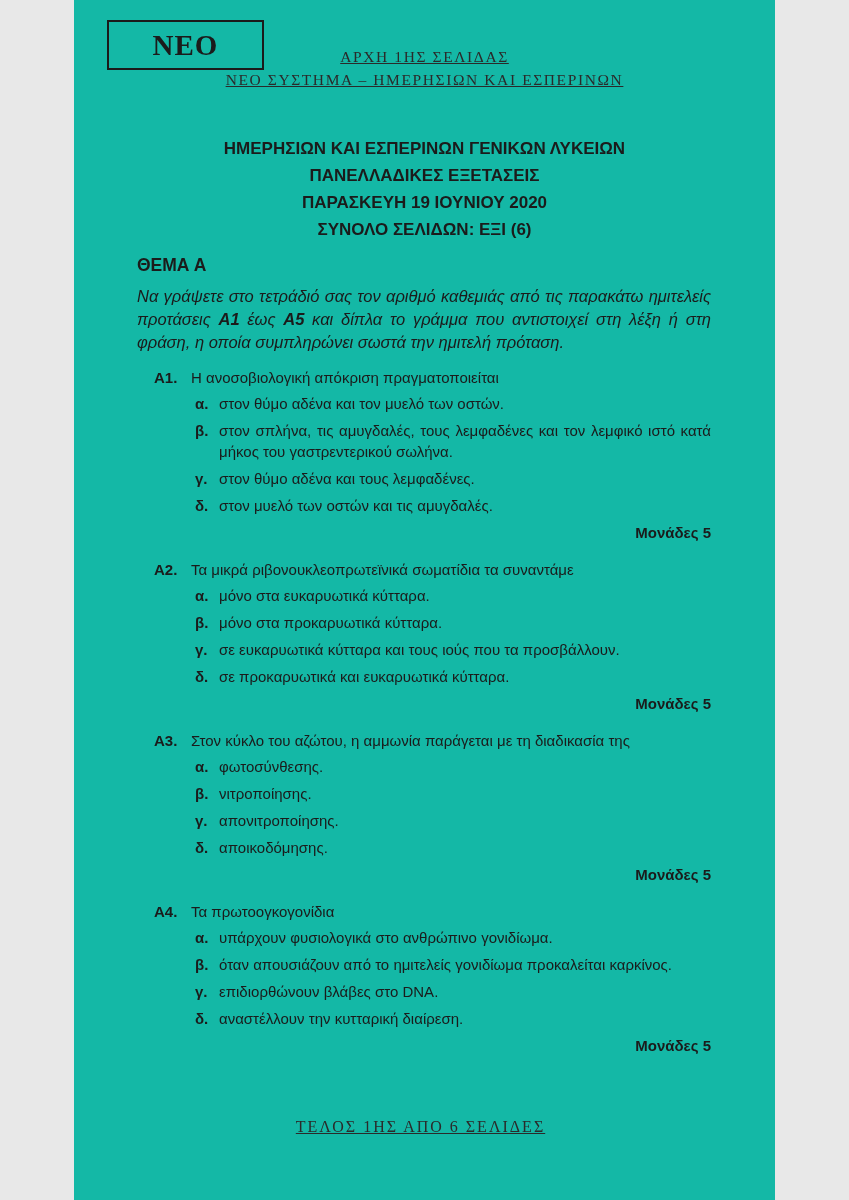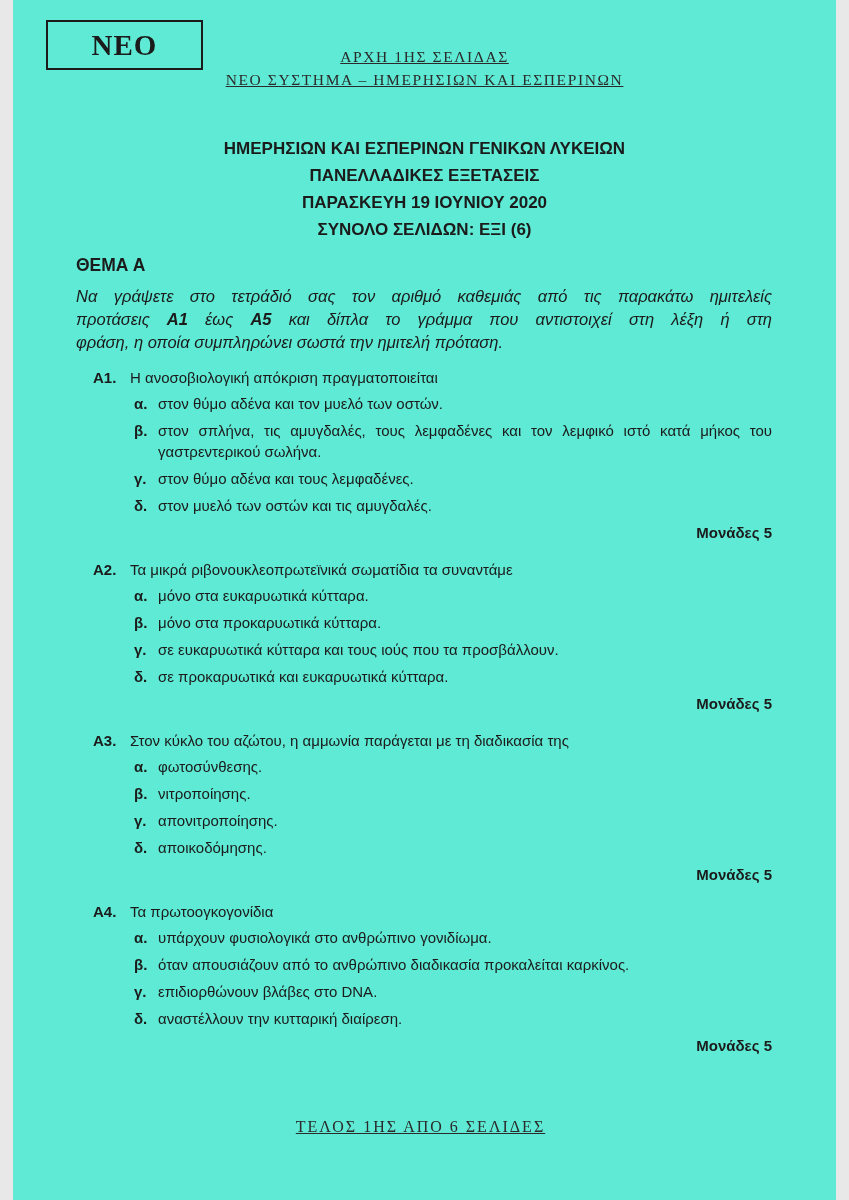--- a/index.html
+++ b/index.html
@@ -1,21 +1,21 @@
 <!DOCTYPE html>
 <html lang="el"><head>
 <meta charset="utf-8">
 <style>
   html,body { margin:0; padding:0; background:#e8e8e8; }
   .page {
     position: relative;
-    width: 823px;
+    width: 701px;
     height: 1200px;
     margin: 0 auto;
-    background: #5eead4;
+    background: #14b8a6;
     color: #1b1b1b;
     font-family: "Liberation Sans", sans-serif;
     overflow: hidden;
   }
   
   .neo-box {
     position: absolute;
     left: 33px; top: 20px;
     width: 153px; height: 46px;
     border: 2px solid #1b1b1b;
@@ -197,21 +197,21 @@
       <div class="qrow">
         <div class="qnum">Α4.</div>
         <div class="qstem">Τα πρωτοογκογονίδια</div>
       </div>
       <div class="option">
         <div class="oletter">α.</div>
         <div class="otext">υπάρχουν φυσιολογικά στο ανθρώπινο γονιδίωμα.</div>
       </div>
       <div class="option">
         <div class="oletter">β.</div>
-        <div class="otext">όταν απουσιάζουν από το ανθρώπινο διαδικασία προκαλείται καρκίνος.</div>
+        <div class="otext">όταν απουσιάζουν από το ημιτελείς γονιδίωμα προκαλείται καρκίνος.</div>
       </div>
       <div class="option">
         <div class="oletter">γ.</div>
         <div class="otext">επιδιορθώνουν βλάβες στο DNA.</div>
       </div>
       <div class="option">
         <div class="oletter">δ.</div>
         <div class="otext">αναστέλλουν την κυτταρική διαίρεση.</div>
       </div>
       <div class="points">Μονάδες 5</div>

